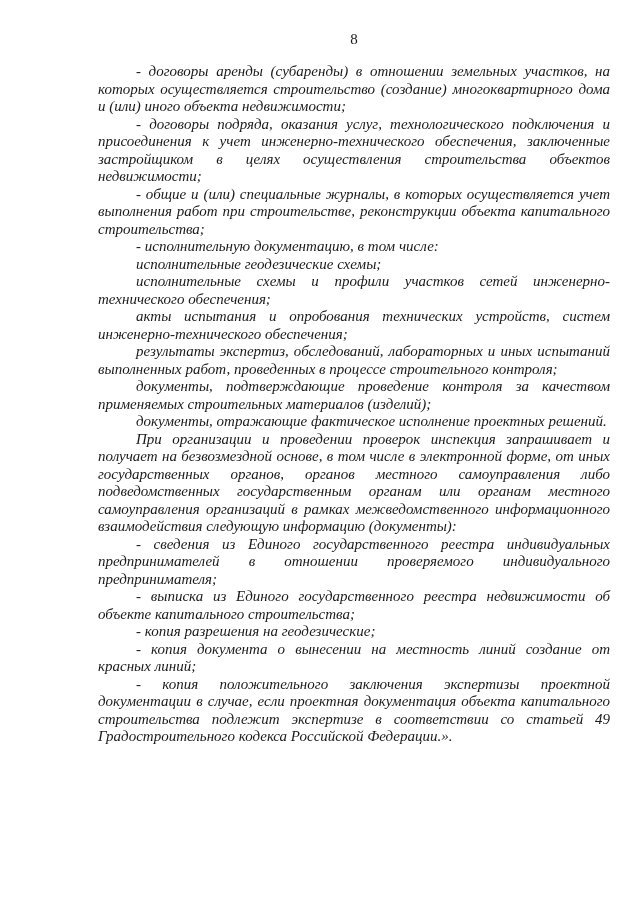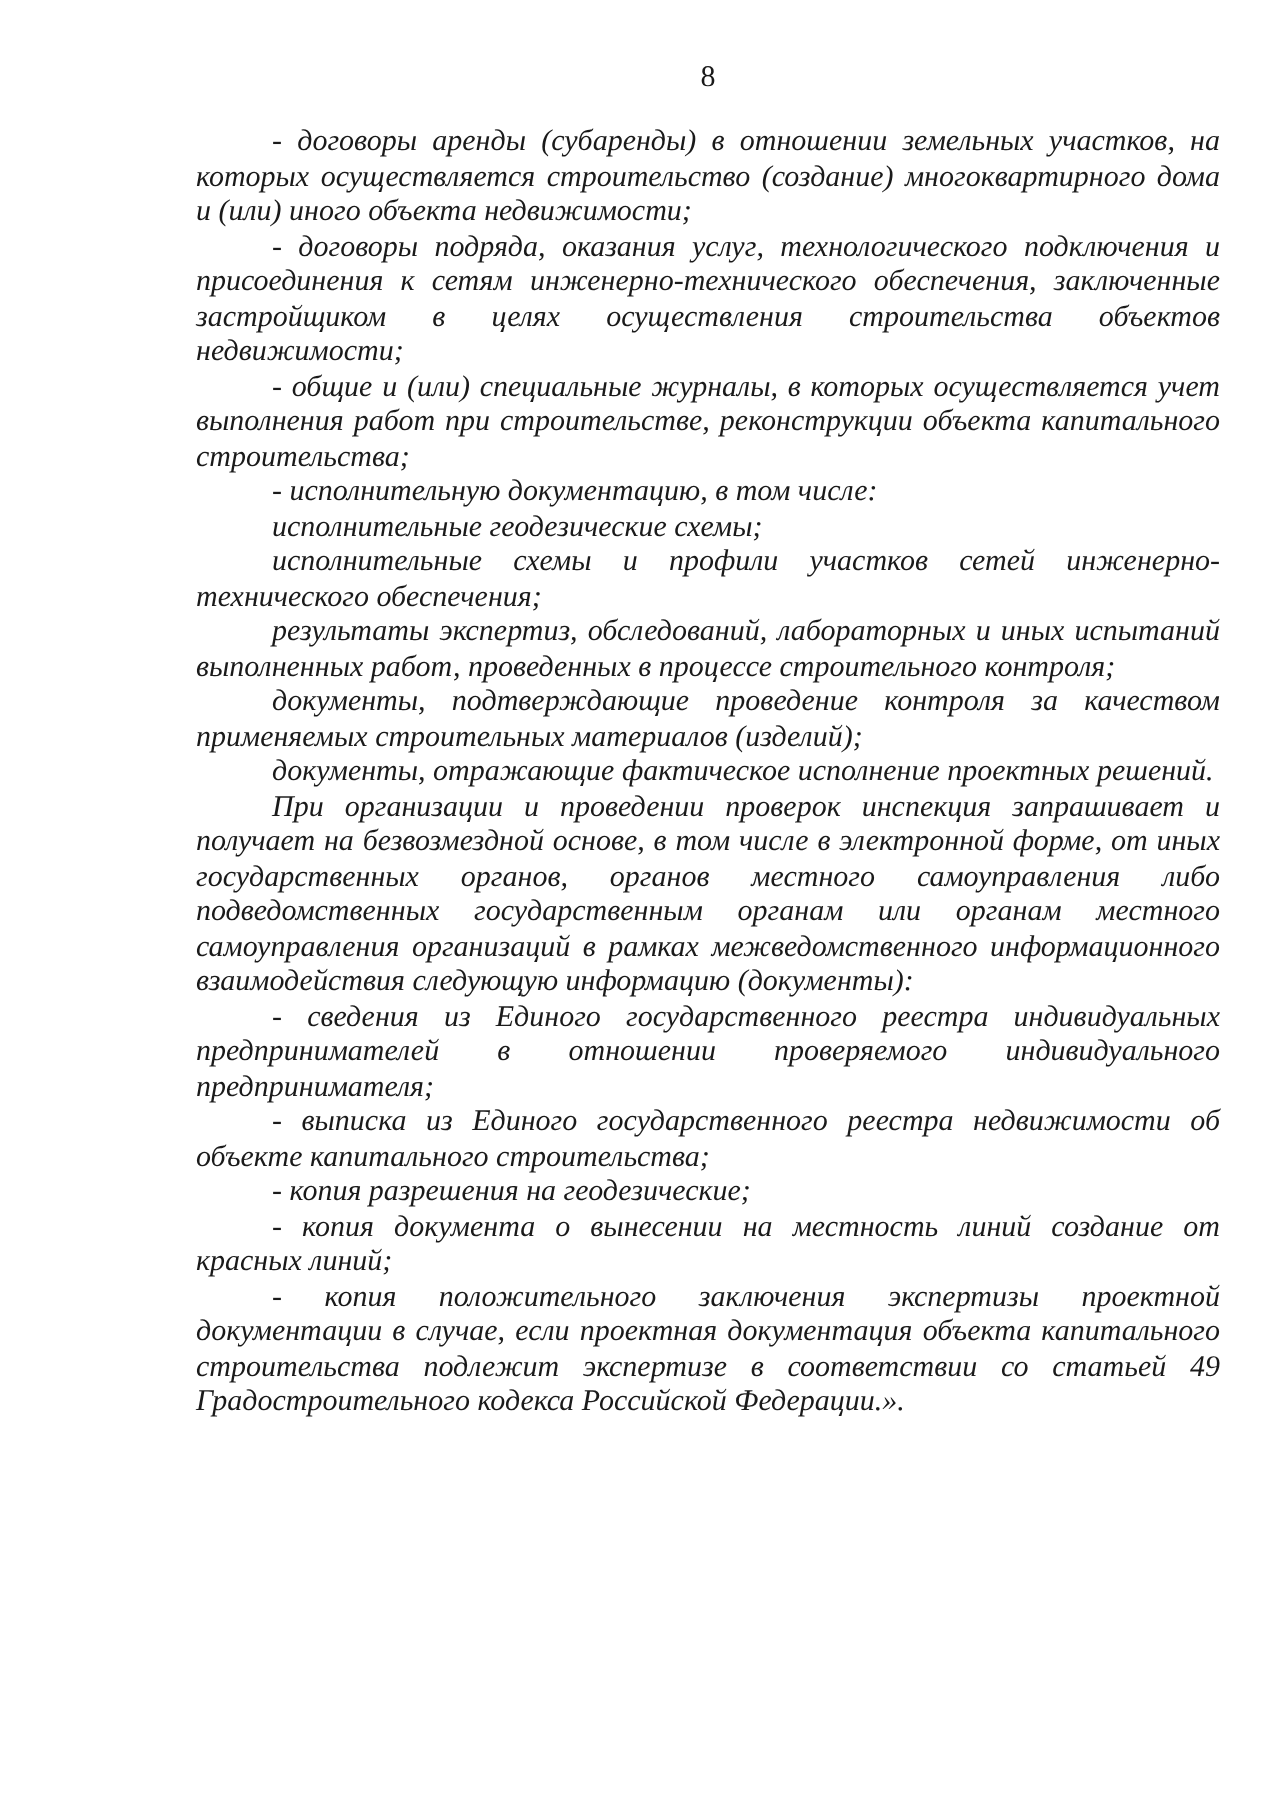--- a/index.html
+++ b/index.html
@@ -45,25 +45,26 @@
   }
 </style>
 </head>
 <body>
 
 <div class="page">
   <div class="page-number">8</div>
 
   <div class="doc-body">
     <p>- договоры аренды (субаренды) в отношении земельных участков, на которых осуществляется строительство (создание) многоквартирного дома и (или) иного объекта недвижимости;</p>
-    <p>- договоры подряда, оказания услуг, технологического подключения и присоединения к сетям инженерно-технического обеспечения, заключенные застройщиком в целях осуществления строительства объектов недвижимости;</p>
+    <p>- договоры подряда, оказания услуг, технологического подключения и присоединения к учет инженерно-технического обеспечения, заключенные застройщиком в целях осуществления строительства объектов недвижимости;</p>
     <p>- общие и (или) специальные журналы, в которых осуществляется учет выполнения работ при строительстве, реконструкции объекта капитального строительства;</p>
     <p>- исполнительную документацию, в том числе:</p>
     <p>исполнительные геодезические схемы;</p>
     <p>исполнительные схемы и профили участков сетей инженерно-технического обеспечения;</p>
+    <p>акты испытания и опробования технических устройств, систем инженерно-технического обеспечения;</p>
     <p>результаты экспертиз, обследований, лабораторных и иных испытаний выполненных работ, проведенных в процессе строительного контроля;</p>
     <p>документы, подтверждающие проведение контроля за качеством применяемых строительных материалов (изделий);</p>
     <p>документы, отражающие фактическое исполнение проектных решений.</p>
     <p>При организации и проведении проверок инспекция запрашивает и получает на безвозмездной основе, в том числе в электронной форме, от иных государственных органов, органов местного самоуправления либо подведомственных государственным органам или органам местного самоуправления организаций в рамках межведомственного информационного взаимодействия следующую информацию (документы):</p>
     <p>- сведения из Единого государственного реестра индивидуальных предпринимателей в отношении проверяемого индивидуального предпринимателя;</p>
     <p>- выписка из Единого государственного реестра недвижимости об объекте капитального строительства;</p>
     <p>- копия разрешения на геодезические;</p>
     <p>- копия документа о вынесении на местность линий создание от красных линий;</p>
     <p>- копия положительного заключения экспертизы проектной документации в случае, если проектная документация объекта капитального строительства подлежит экспертизе в соответствии со статьей 49 Градостроительного кодекса Российской Федерации.».</p>
   </div>

